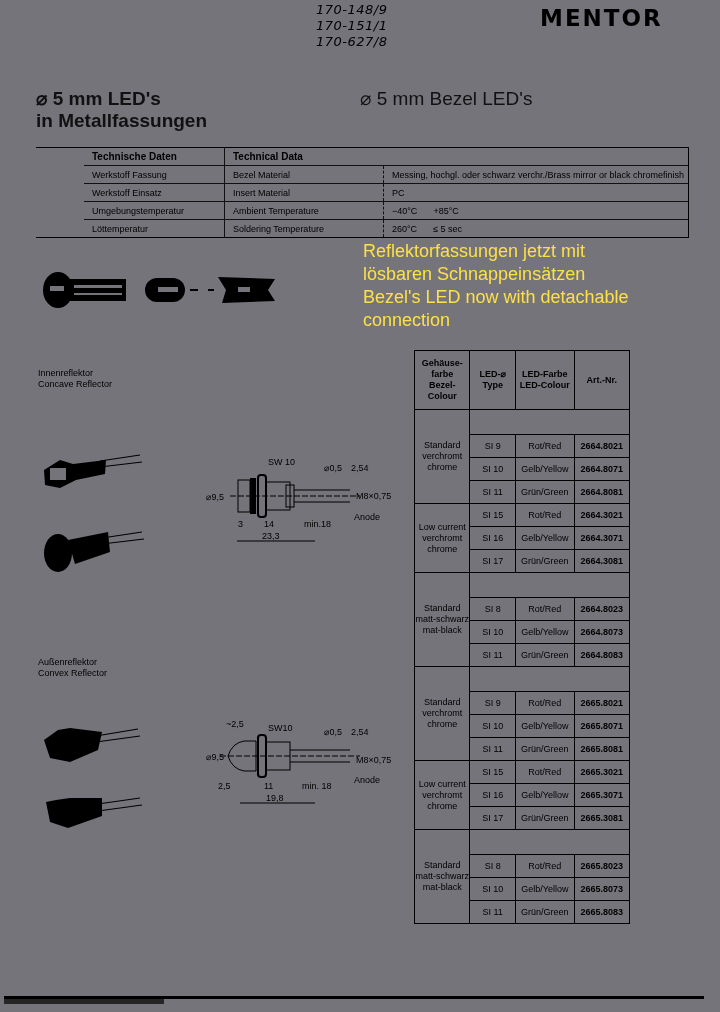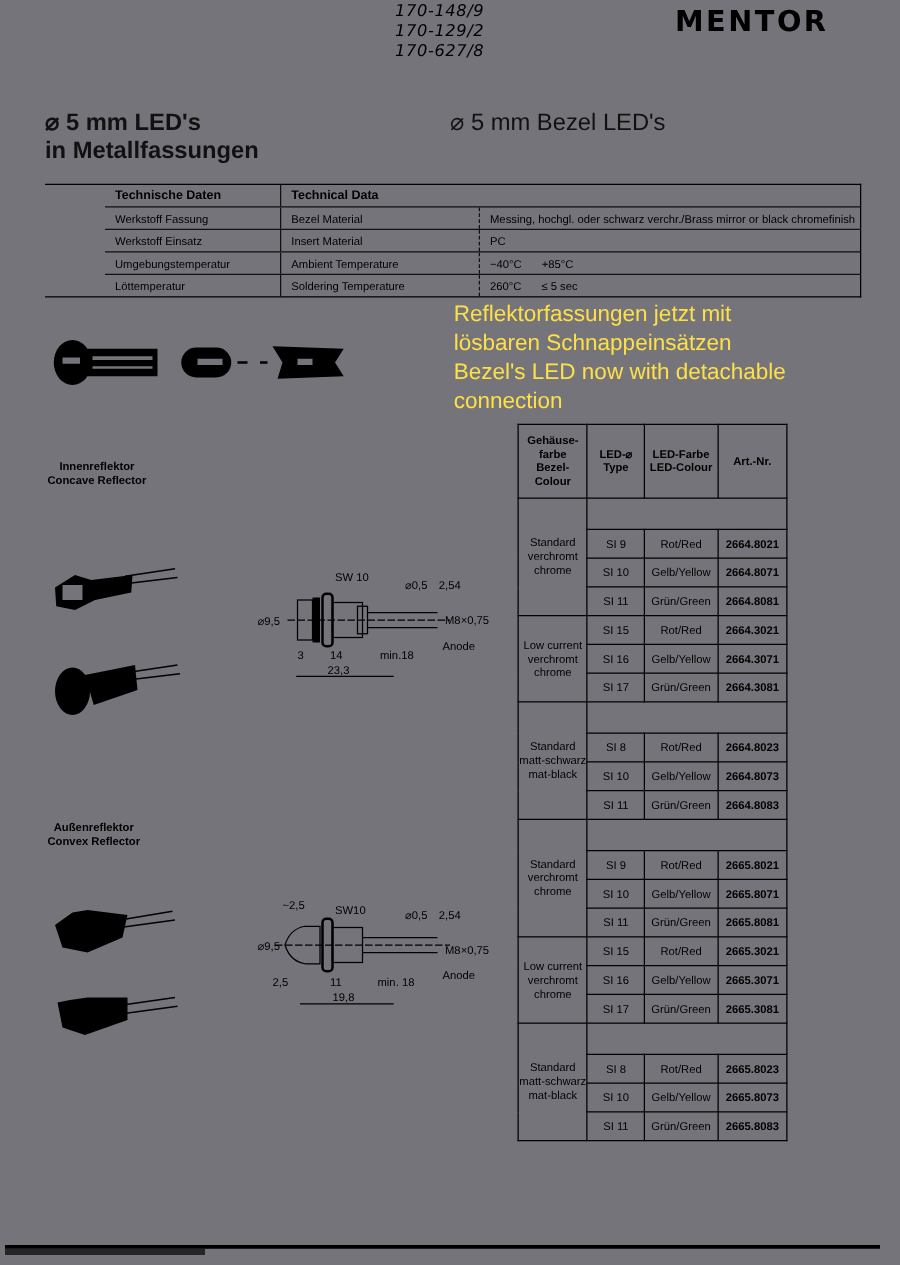--- a/index.html
+++ b/index.html
@@ -9,36 +9,36 @@
   .logo{font-family:"DejaVu Sans",sans-serif;font-weight:900;font-size:23px;letter-spacing:2px;}
   .title{font-size:19px;line-height:22px;font-weight:300;color:#111;}
   .tech{border-top:1px solid #000;border-bottom:1px solid #000;border-right:1px solid #000;}
   .tech-row{display:flex;height:17px;font-size:9px;align-items:center;border-bottom:1px solid #111;margin-left:48px;}
   .tech-row:last-child{border-bottom:none;}
   .tech-row .c1{width:132px;padding-left:8px;border-right:1px solid #111;height:100%;display:flex;align-items:center;}
   .tech-row .c2{width:150px;padding-left:8px;border-right:1px dashed #111;height:100%;display:flex;align-items:center;}
   .tech-row .c3{flex:1;padding-left:8px;display:flex;gap:16px;}
   .tech-head{font-weight:bold;font-size:10px;}
   .promo{font-size:18px;line-height:23px;color:#fde047;}
-  .caption{font-size:9px;font-weight:bold;line-height:11px;text-align:center;}
+  .caption{font-size:9px;font-weight:normal;line-height:11px;}
   table.art{border-collapse:collapse;font-size:9px;}
   table.art td,table.art th{border:1px solid #000;text-align:center;padding:0;}
   table.art th{font-size:9px;font-weight:bold;height:58px;line-height:11px;}
   table.art td{height:22px;}
   table.art td.group{font-size:9px;line-height:11px;vertical-align:middle;}
   table.art td.spacer{height:24px;}
   table.art td.num{font-weight:bold;}
   .svgbox{position:absolute;}
 </style>
 </head>
 <body>
 
 <div class="abs hand" style="left:316px;top:2px;">
   <div>170-148/9</div>
-  <div>170-129/2</div>
+  <div>170-151/1</div>
   <div>170-627/8</div>
 </div>
 <div class="abs logo" style="left:540px;top:5px;">MENTOR</div>
 
 <div class="abs title" style="left:36px;top:88px;font-weight:bold;">
   <div>⌀ 5 mm LED's</div>
   <div>in Metallfassungen</div>
 </div>
 <div class="abs title" style="left:360px;top:88px;">⌀ 5 mm Bezel LED's</div>
 
@@ -174,21 +174,21 @@
   <text x="6" y="55">⌀9,5</text>
   <text x="156" y="58">M8×0,75</text>
   <text x="154" y="78">Anode</text>
   <text x="18" y="84">2,5</text>
   <text x="64" y="84">11</text>
   <text x="102" y="84">min. 18</text>
   <line x1="40" y1="98" x2="115" y2="98" stroke="#000"></line>
   <text x="66" y="96">19,8</text>
 </svg>
 
-<table class="abs art" style="left:414px;top:339px;width:216px;">
+<table class="abs art" style="left:414px;top:350px;width:216px;">
   <tbody>
       <tr>
     <th style="width:68px;white-space:pre-line">Gehäuse-
 farbe
 Bezel-Colour</th>
     <th style="width:68px;white-space:pre-line">LED-⌀
 Type</th>
     <th style="width:68px;white-space:pre-line">LED-Farbe
 LED-Colour</th>
     <th style="width:66px;">Art.-Nr.</th>

